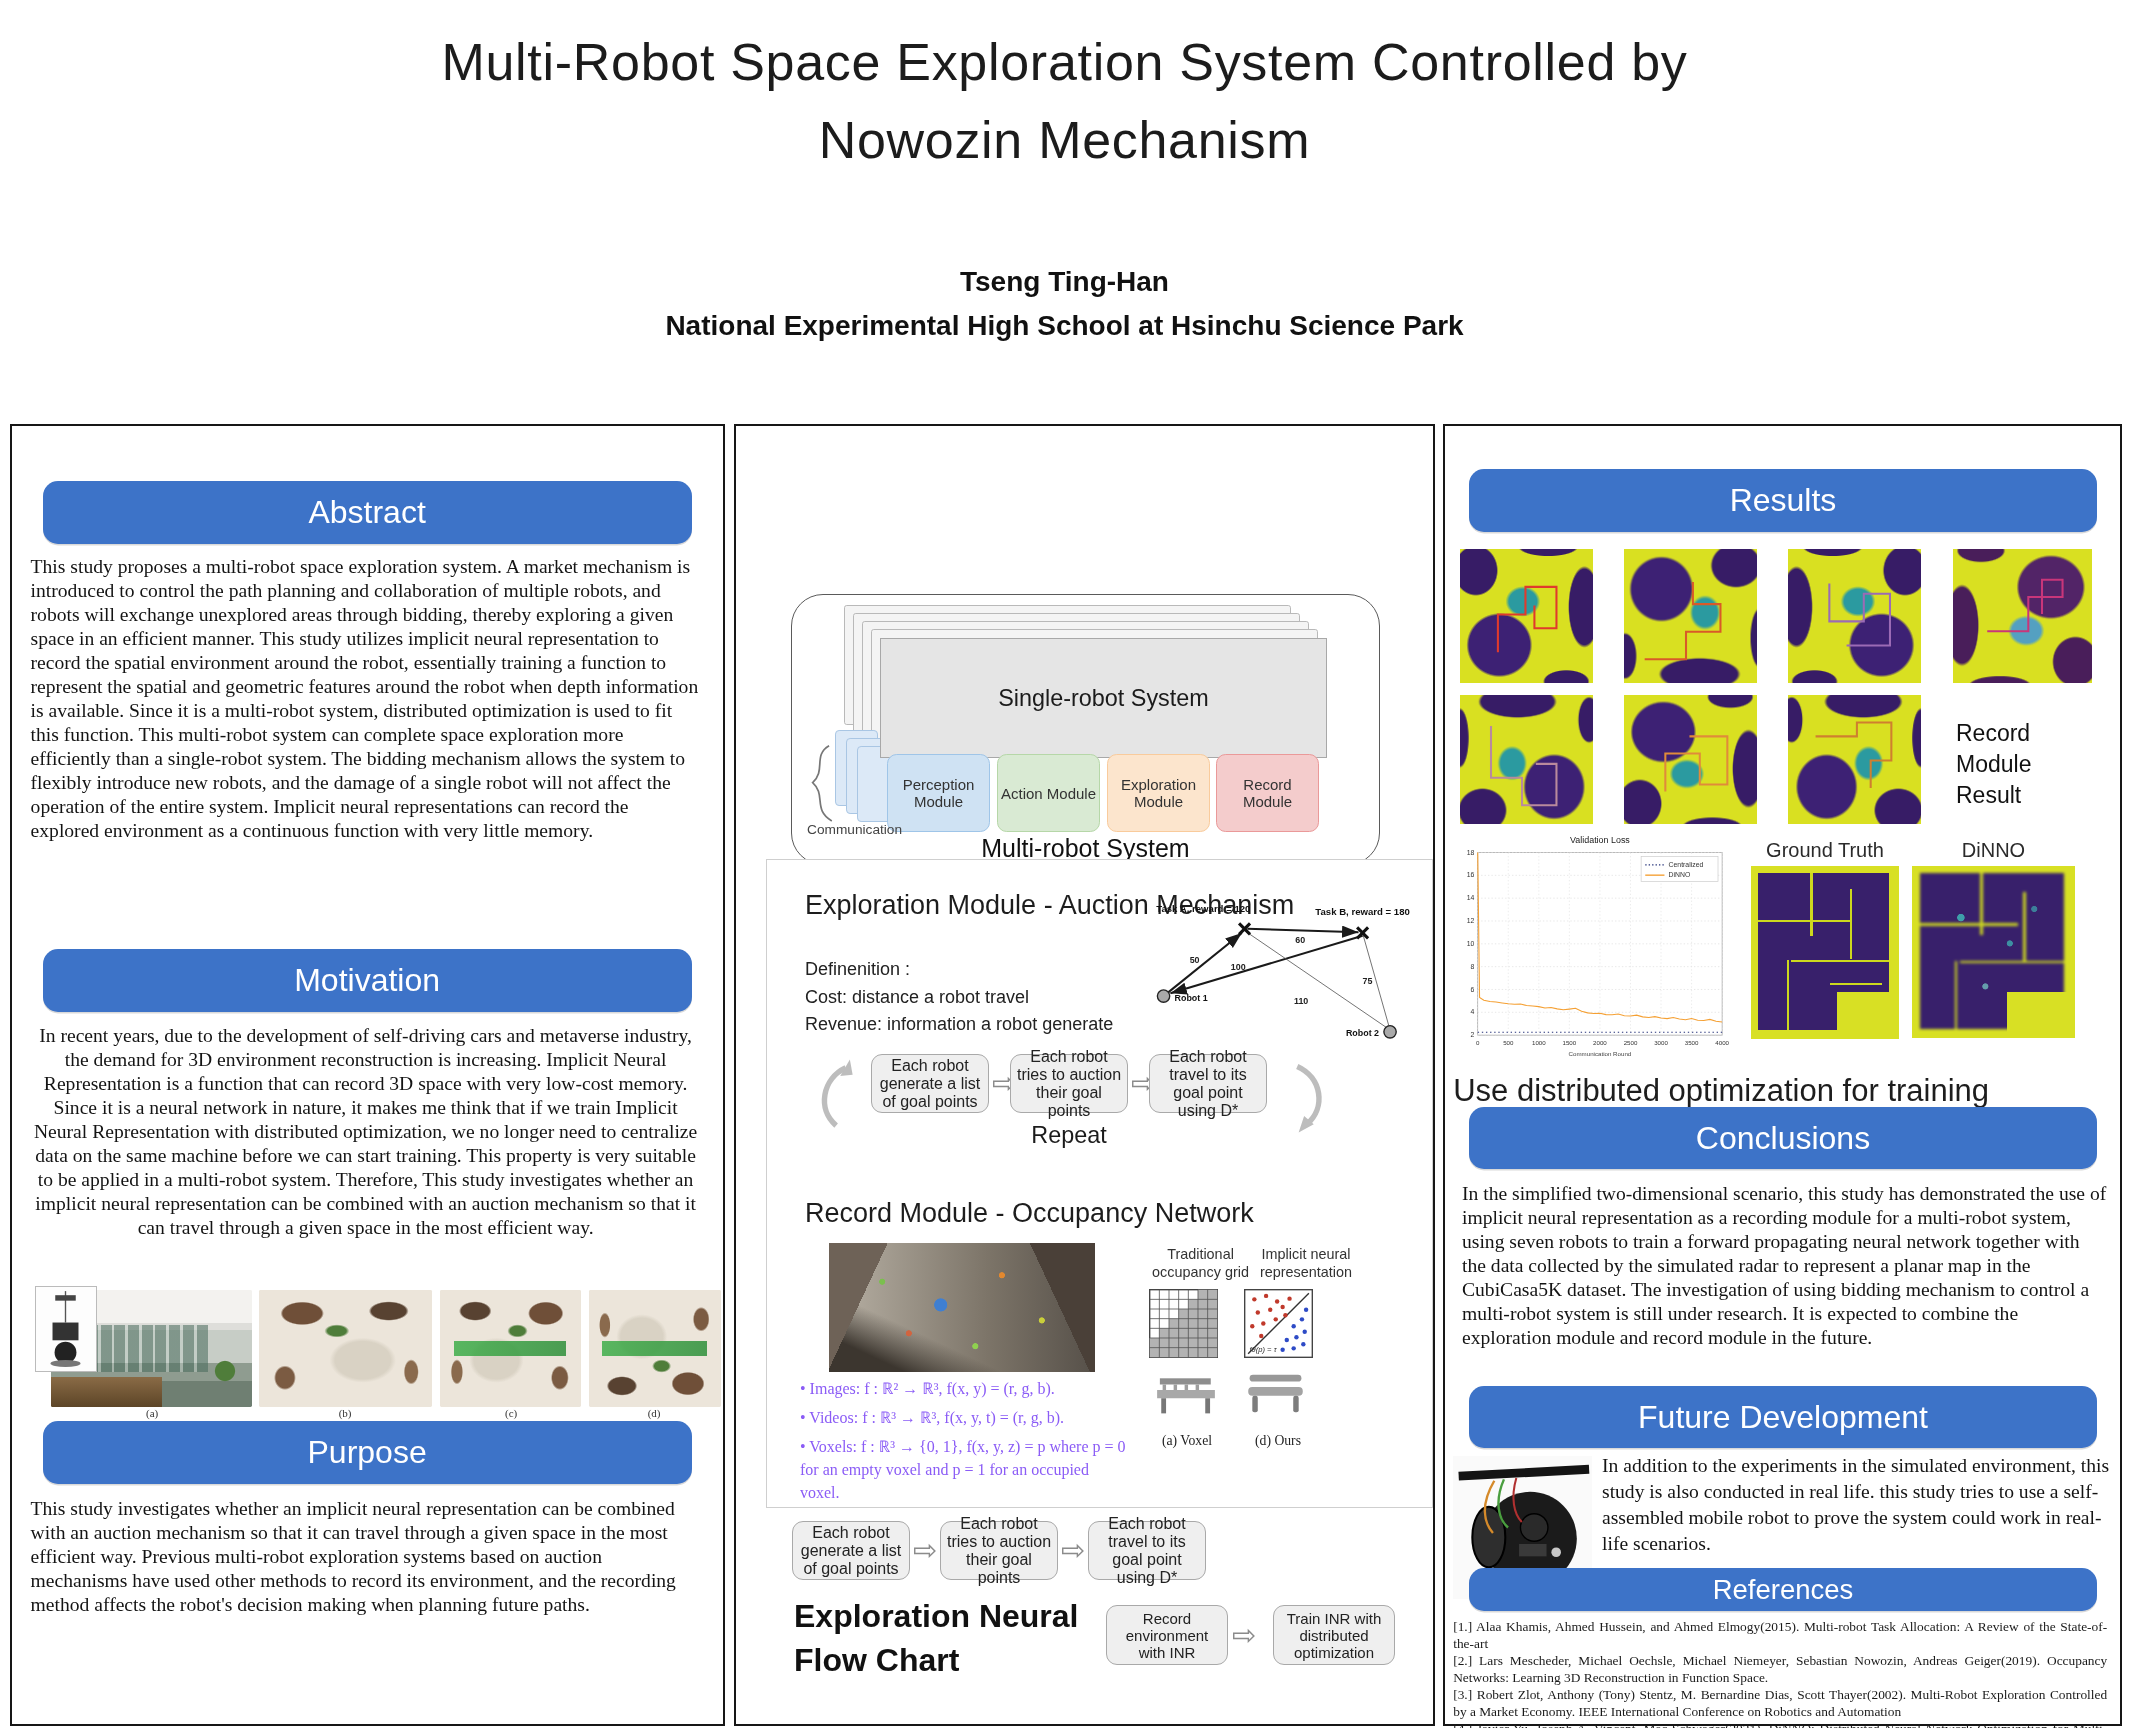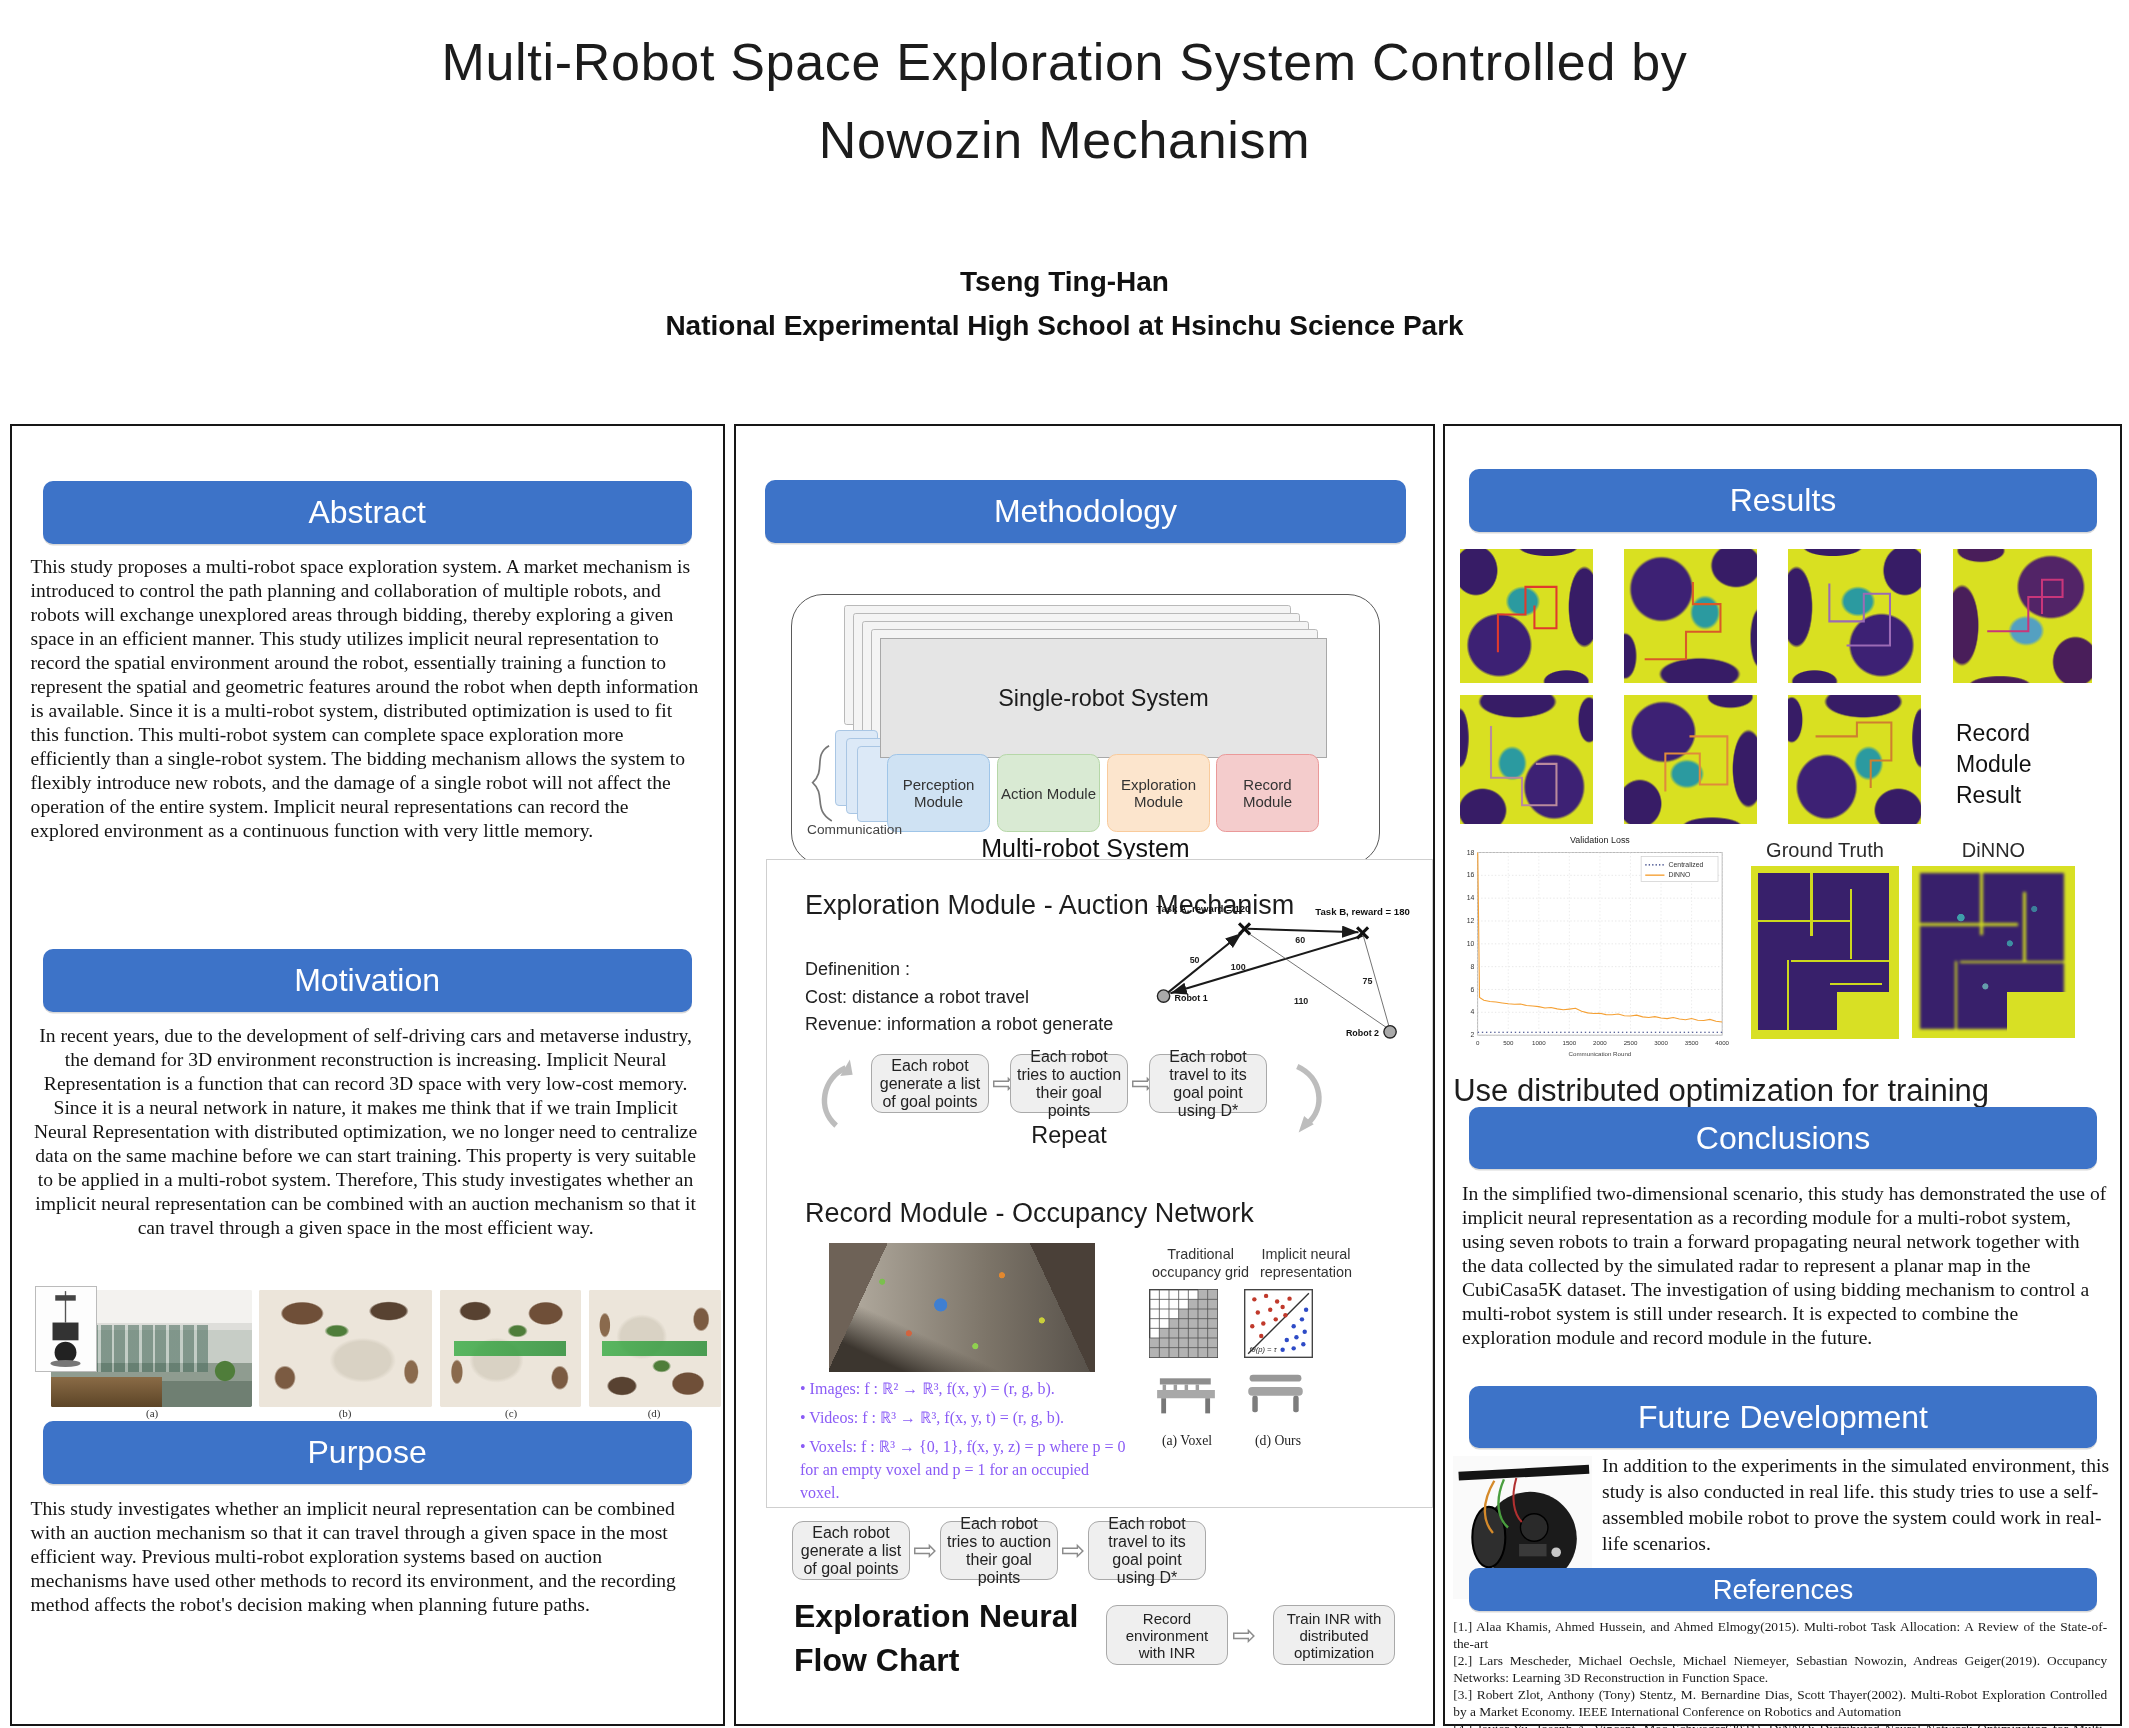--- a/index.html
+++ b/index.html
@@ -10,21 +10,21 @@
   .title{left:0;top:23.4px;width:2129px;text-align:center;font-size:52px;line-height:1.5;font-weight:400;color:#1c1c1c;letter-spacing:0.7px;}
   .author{left:0;top:266px;width:2129px;text-align:center;font-size:28px;font-weight:600;color:#111;}
   .affil{left:0;top:310px;width:2129px;text-align:center;font-size:28px;font-weight:600;color:#111;}
 
   
   .col{position:absolute;top:424px;height:1302px;border:2.1px solid #161616;background:#fff;box-sizing:border-box;}
   .col-left{left:9.6px;width:715px;}
   .col-mid{left:734px;width:701px;}
   .col-right{left:1443px;width:679px;}
 
-  .sec-hdr{position:absolute;background:#3d73c8;border-radius:10px;color:#fff;text-align:center;font-size:32px;font-weight:400;display:flex;align-items:center;justify-content:center;box-shadow:0 1.4px 0 rgba(0,0,0,.15);}
+  .sec-hdr{position:absolute;background:#3d73c8;border-radius:15px;color:#fff;text-align:center;font-size:32px;font-weight:400;display:flex;align-items:center;justify-content:center;box-shadow:0 1.4px 0 rgba(0,0,0,.15);}
   .body-txt{position:absolute;font-family:"Liberation Serif",serif;font-size:19.6px;line-height:24px;color:#141414;}
 
   
   .hdr-abstract{left:31px;top:55px;width:649px;height:63px;}
   .txt-abstract{left:19px;top:129px;width:670px;}
   .hdr-motivation{left:31px;top:523px;width:649px;height:63px;}
   .txt-motivation{left:19px;top:598px;width:670px;text-align:center;}
   .hdr-purpose{left:31px;top:995px;width:649px;height:63px;}
   .txt-purpose{left:19px;top:1071px;width:670px;}
 
@@ -200,21 +200,20 @@
       <div class="strip-lbl lbl-b">(b)</div>
       <div class="strip-lbl lbl-c">(c)</div>
       <div class="strip-lbl lbl-d">(d)</div>
     </div>
 
     <div class="sec-hdr hdr-purpose">Purpose</div>
     <div class="body-txt txt-purpose">This study investigates whether an implicit neural representation can be combined with an auction mechanism so that it can travel through a given space in the most efficient way. Previous multi-robot exploration systems based on auction mechanisms have used other methods to record its environment, and the recording method affects the robot's decision making when planning future paths.</div>
   </section>
 
   <section class="col col-mid">
-    <div class="sec-hdr hdr-method">Methodology</div>
 
     <div class="abs sys-diagram">
       <div class="layer" style="left:52px;top:9.6px;width:445px;height:118px;"></div>
       <div class="layer" style="left:61px;top:18px;width:445px;height:118px;"></div>
       <div class="layer" style="left:70px;top:26px;width:445px;height:118px;"></div>
       <div class="layer" style="left:79px;top:34px;width:445px;height:118px;"></div>
       <div class="blayer" style="left:43px;top:135px;width:41px;height:74px;"></div>
       <div class="blayer" style="left:54px;top:143px;width:41px;height:74px;"></div>
       <div class="blayer" style="left:65px;top:151px;width:41px;height:74px;"></div>
       <div class="main-card">Single-robot System</div>

